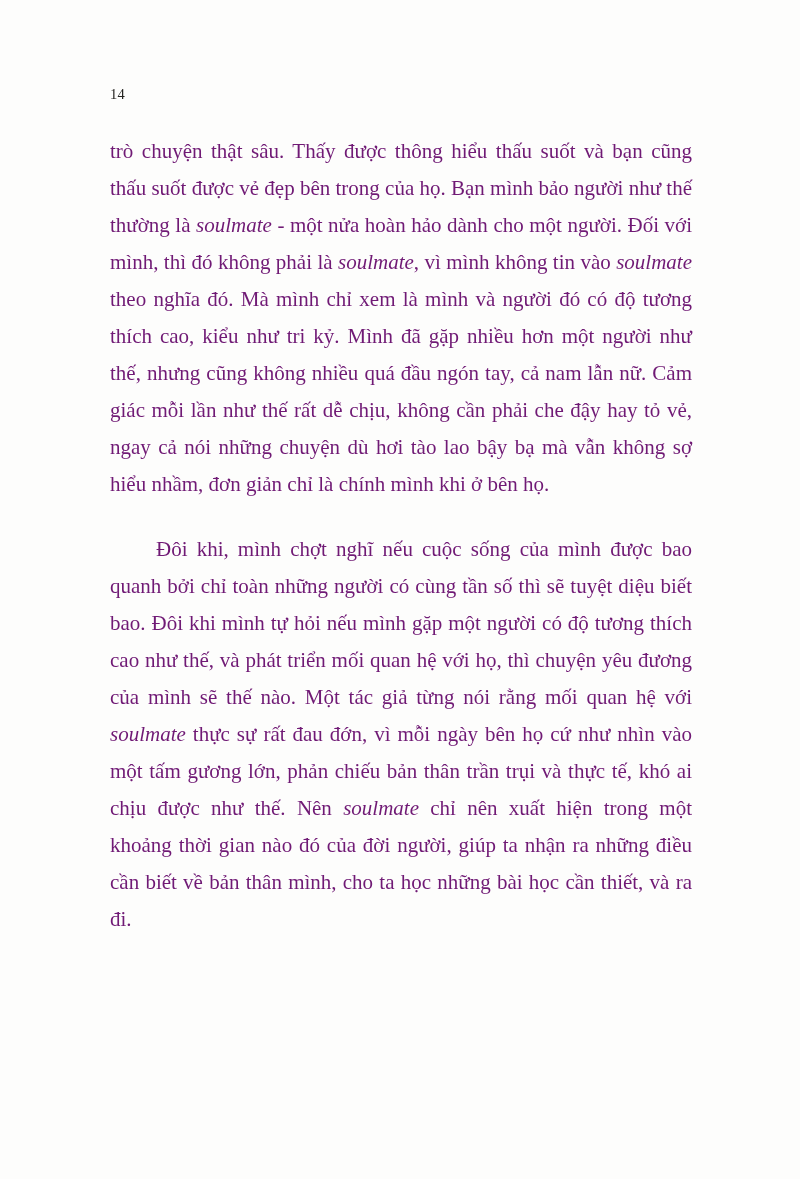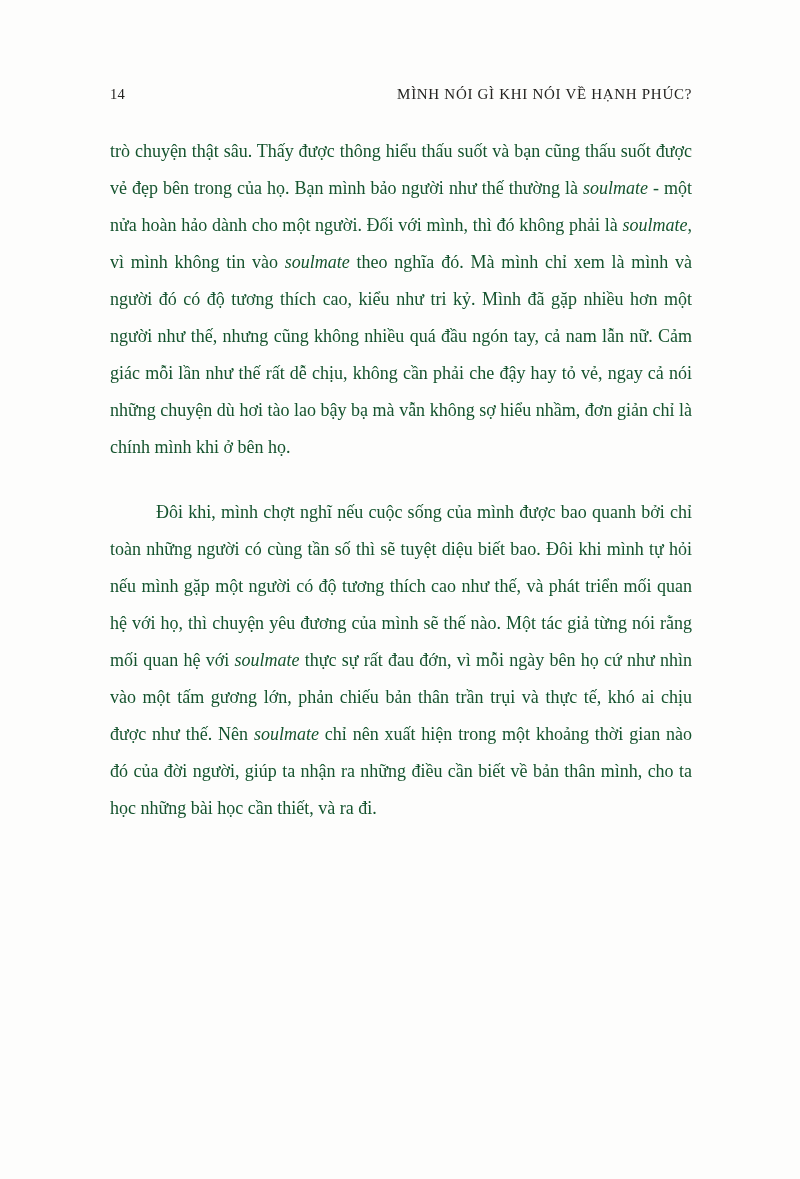--- a/index.html
+++ b/index.html
@@ -39,43 +39,42 @@
     font-size: 14.5px;
     letter-spacing: 0.3px;
   }
   .running-title {
     font-size: 15px;
     letter-spacing: 0.7px;
     white-space: nowrap;
   }
   .body-text p {
     margin: 0;
-    font-size: 18px;
+    font-size: 21px;
     line-height: 37px;
     text-align: justify;
     text-justify: inter-word;
-    color: #14532d;
+    color: #701a75;
   }
   .body-text p.indented {
     text-indent: 46px;
     margin-top: 28px;
   }
   .body-text em {
     font-style: italic;
   }
 </style>
 </head>
 <body>
 
 <div class="page">
   <div class="content">
 
     <div class="running-header">
       <span class="page-number">14</span>
-      <span class="running-title">MÌNH NÓI GÌ KHI NÓI VỀ HẠNH PHÚC?</span>
     </div>
 
     <div class="body-text">
       <p><span>trò chuyện thật sâu. Thấy được thông hiểu thấu suốt và bạn cũng thấu suốt được vẻ đẹp bên trong của họ. Bạn mình bảo người như thế thường là </span><em>soulmate</em><span> - một nửa hoàn hảo dành cho một người. Đối với mình, thì đó không phải là </span><em>soulmate</em><span>, vì mình không tin vào </span><em>soulmate</em><span> theo nghĩa đó. Mà mình chỉ xem là mình và người đó có độ tương thích cao, kiểu như tri kỷ. Mình đã gặp nhiều hơn một người như thế, nhưng cũng không nhiều quá đầu ngón tay, cả nam lẫn nữ. Cảm giác mỗi lần như thế rất dễ chịu, không cần phải che đậy hay tỏ vẻ, ngay cả nói những chuyện dù hơi tào lao bậy bạ mà vẫn không sợ hiểu nhầm, đơn giản chỉ là chính mình khi ở bên họ.</span></p>
       <p class="indented"><span>Đôi khi, mình chợt nghĩ nếu cuộc sống của mình được bao quanh bởi chỉ toàn những người có cùng tần số thì sẽ tuyệt diệu biết bao. Đôi khi mình tự hỏi nếu mình gặp một người có độ tương thích cao như thế, và phát triển mối quan hệ với họ, thì chuyện yêu đương của mình sẽ thế nào. Một tác giả từng nói rằng mối quan hệ với </span><em>soulmate</em><span> thực sự rất đau đớn, vì mỗi ngày bên họ cứ như nhìn vào một tấm gương lớn, phản chiếu bản thân trần trụi và thực tế, khó ai chịu được như thế. Nên </span><em>soulmate</em><span> chỉ nên xuất hiện trong một khoảng thời gian nào đó của đời người, giúp ta nhận ra những điều cần biết về bản thân mình, cho ta học những bài học cần thiết, và ra đi.</span></p>
     </div>
 
   </div>
 </div>
 

